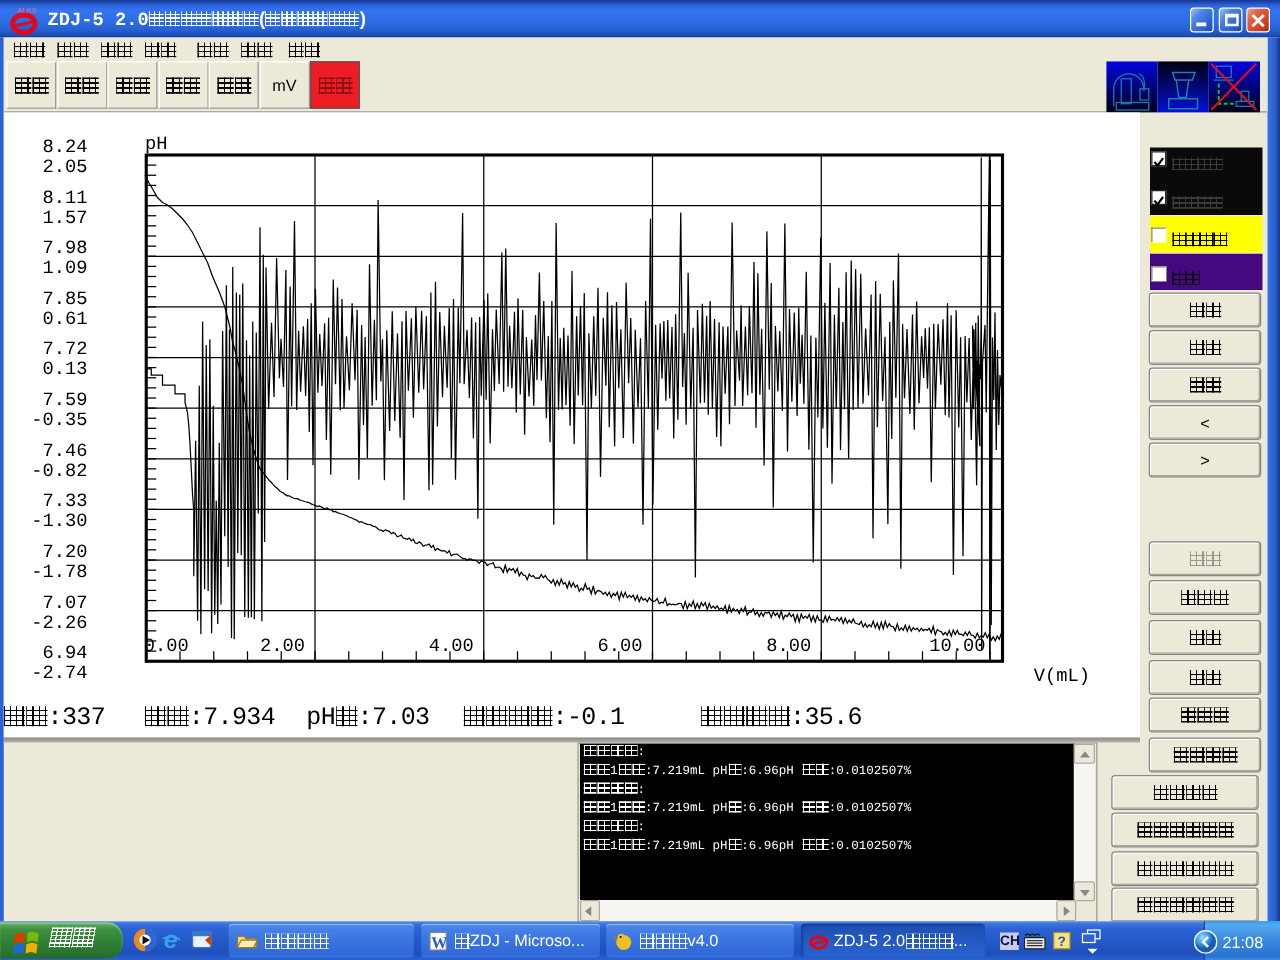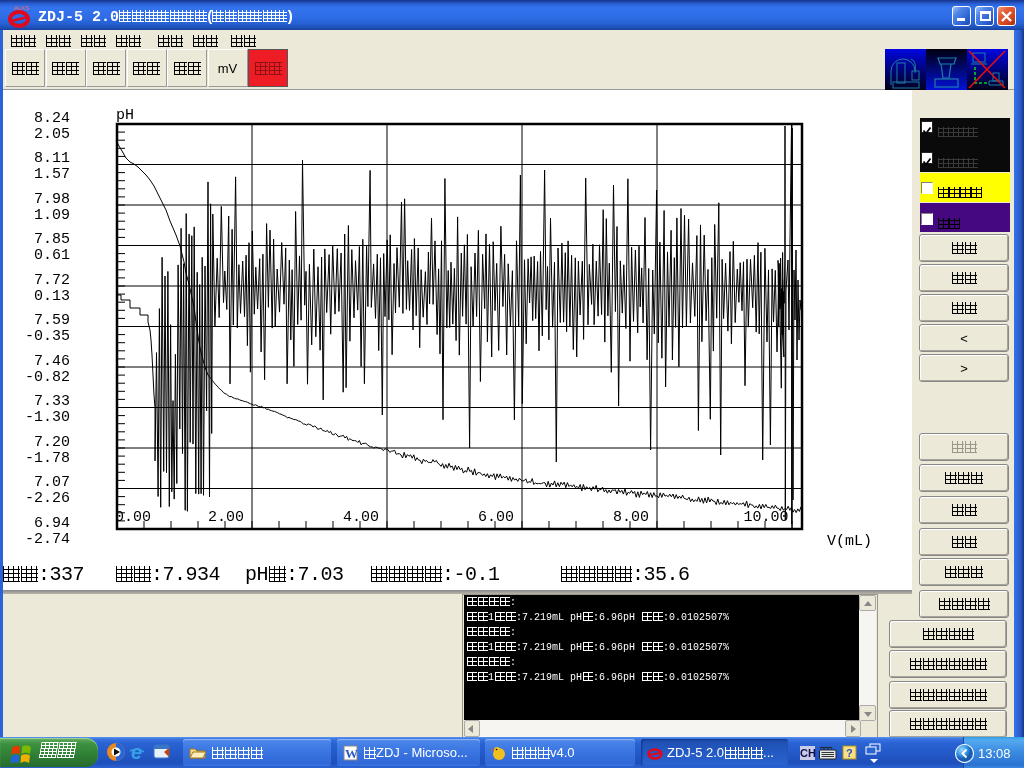--- a/index.html
+++ b/index.html
@@ -424,12 +424,12 @@
     <defs>
       <radialGradient id="rg" cx="0.35" cy="0.3">
         <stop offset="0" stop-color="#9adcff"></stop>
         <stop offset="0.7" stop-color="#2a8ae0"></stop>
         <stop offset="1" stop-color="#1a5ab0"></stop>
       </radialGradient>
     </defs>
 <circle cx="9.5" cy="9.5" r="9" fill="url(#rg)" stroke="#e8f4ff" stroke-width="1.2"></circle>
     <path d="M11.5 5.5 L7.5 9.5 L11.5 13.5" stroke="#fff" stroke-width="2" fill="none"></path>
   </svg>
-<div class="ab" style="left:978px;top:746px;color:#fff;font-size:13px;font-family:'Liberation Sans'">13:08</div>
+<div class="ab" style="left:978px;top:746px;color:#fff;font-size:13px;font-family:'Liberation Sans'">21:08</div>
 </body></html>

